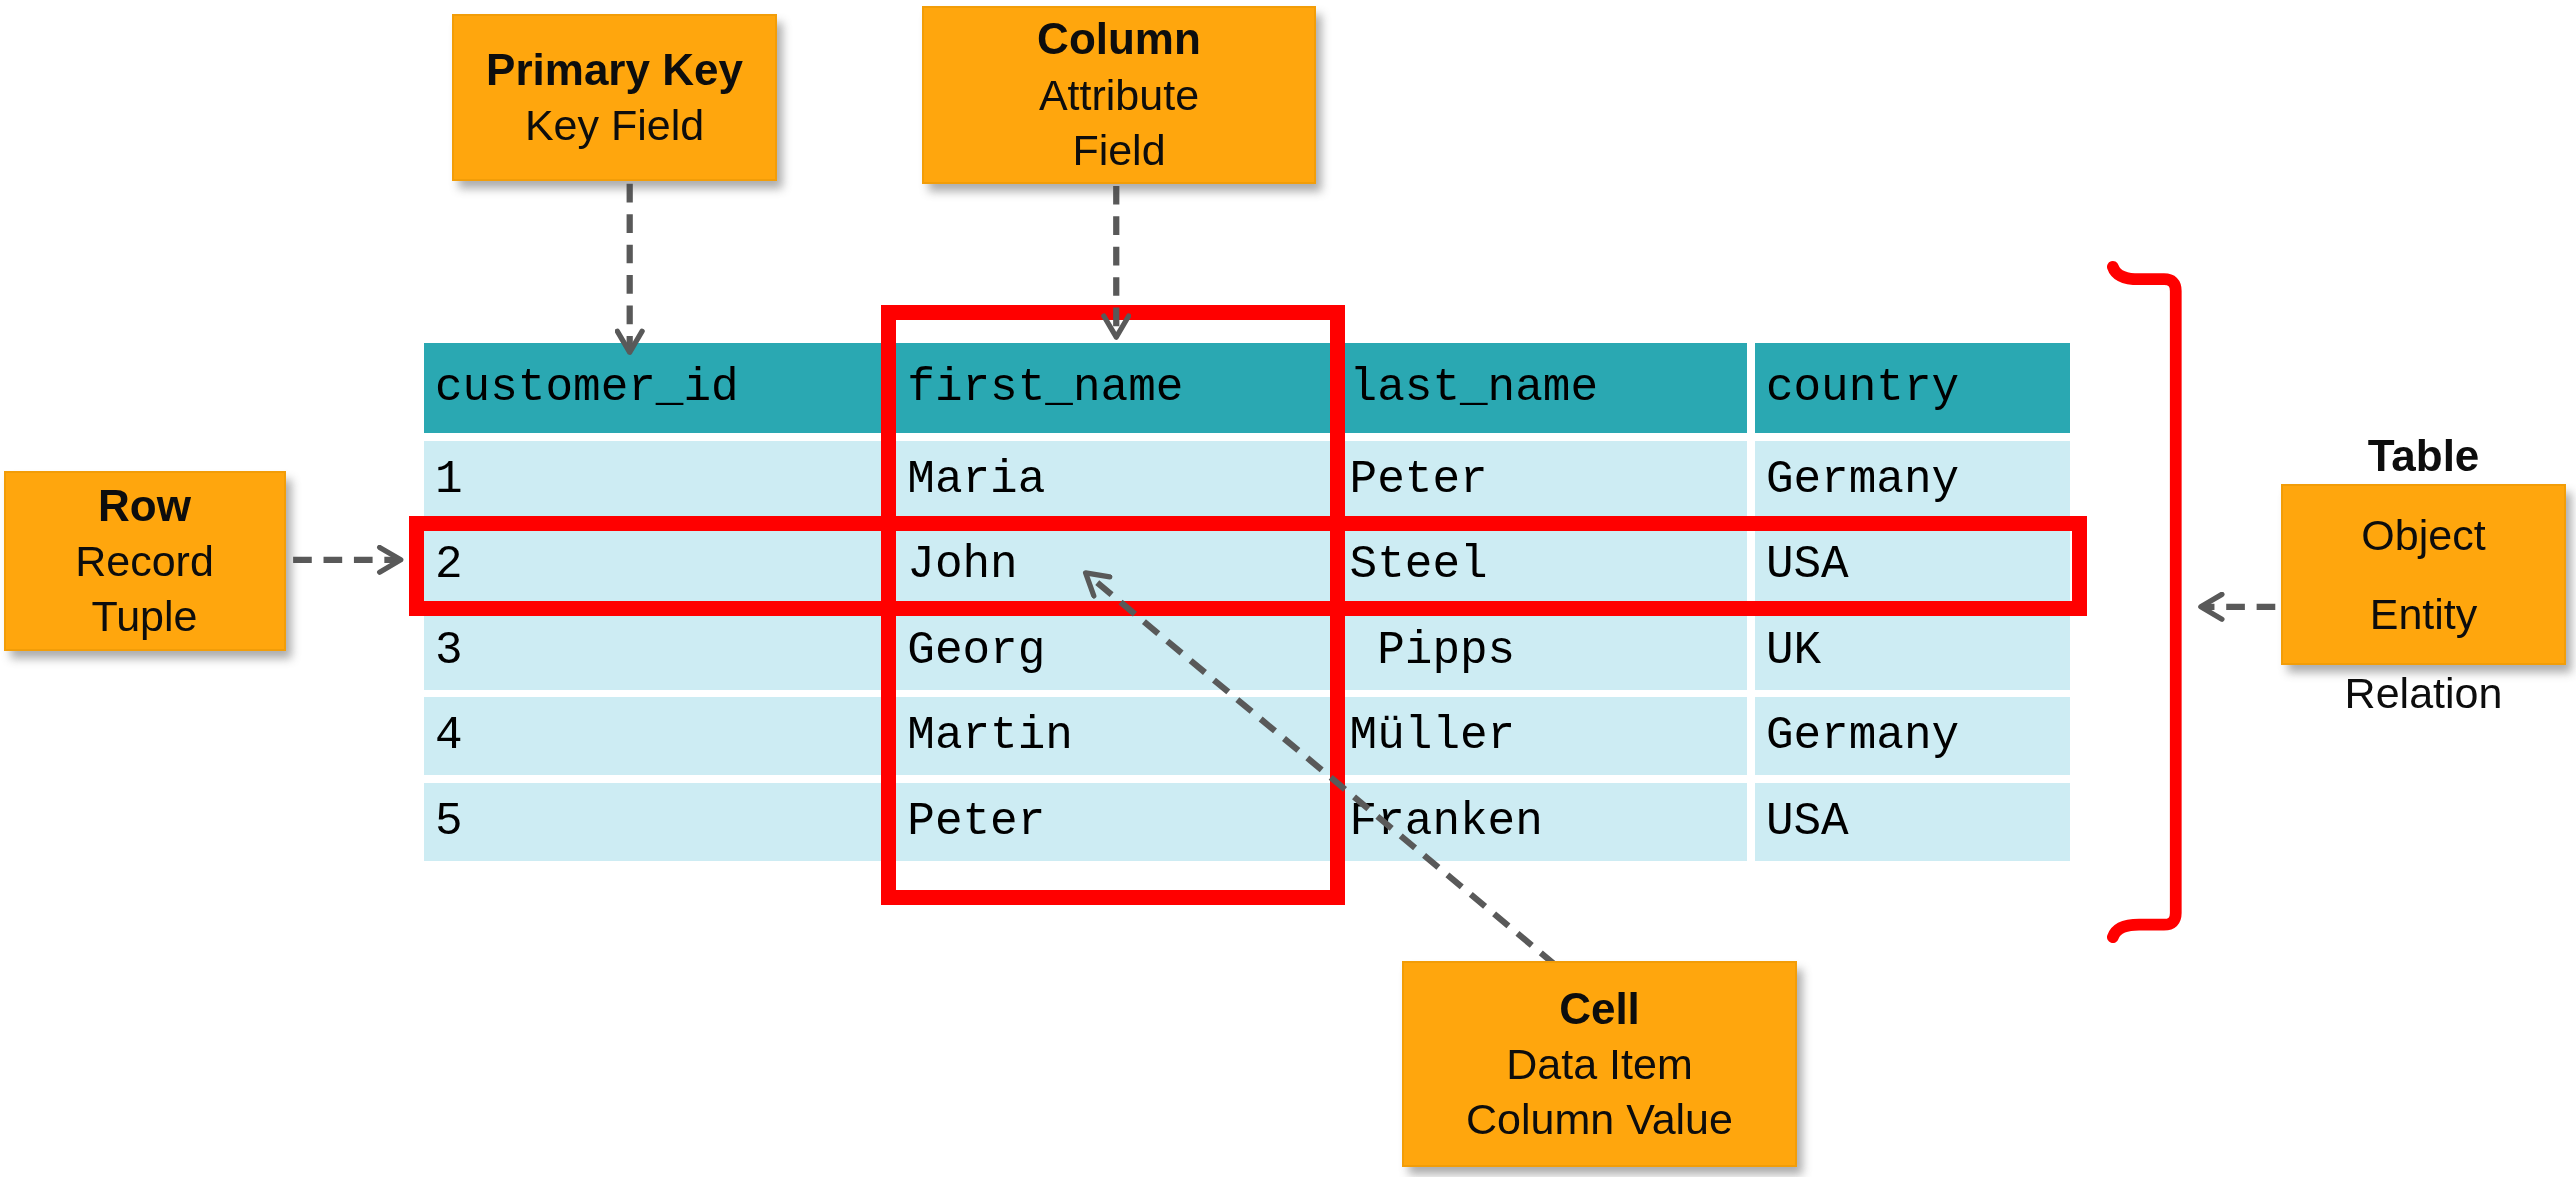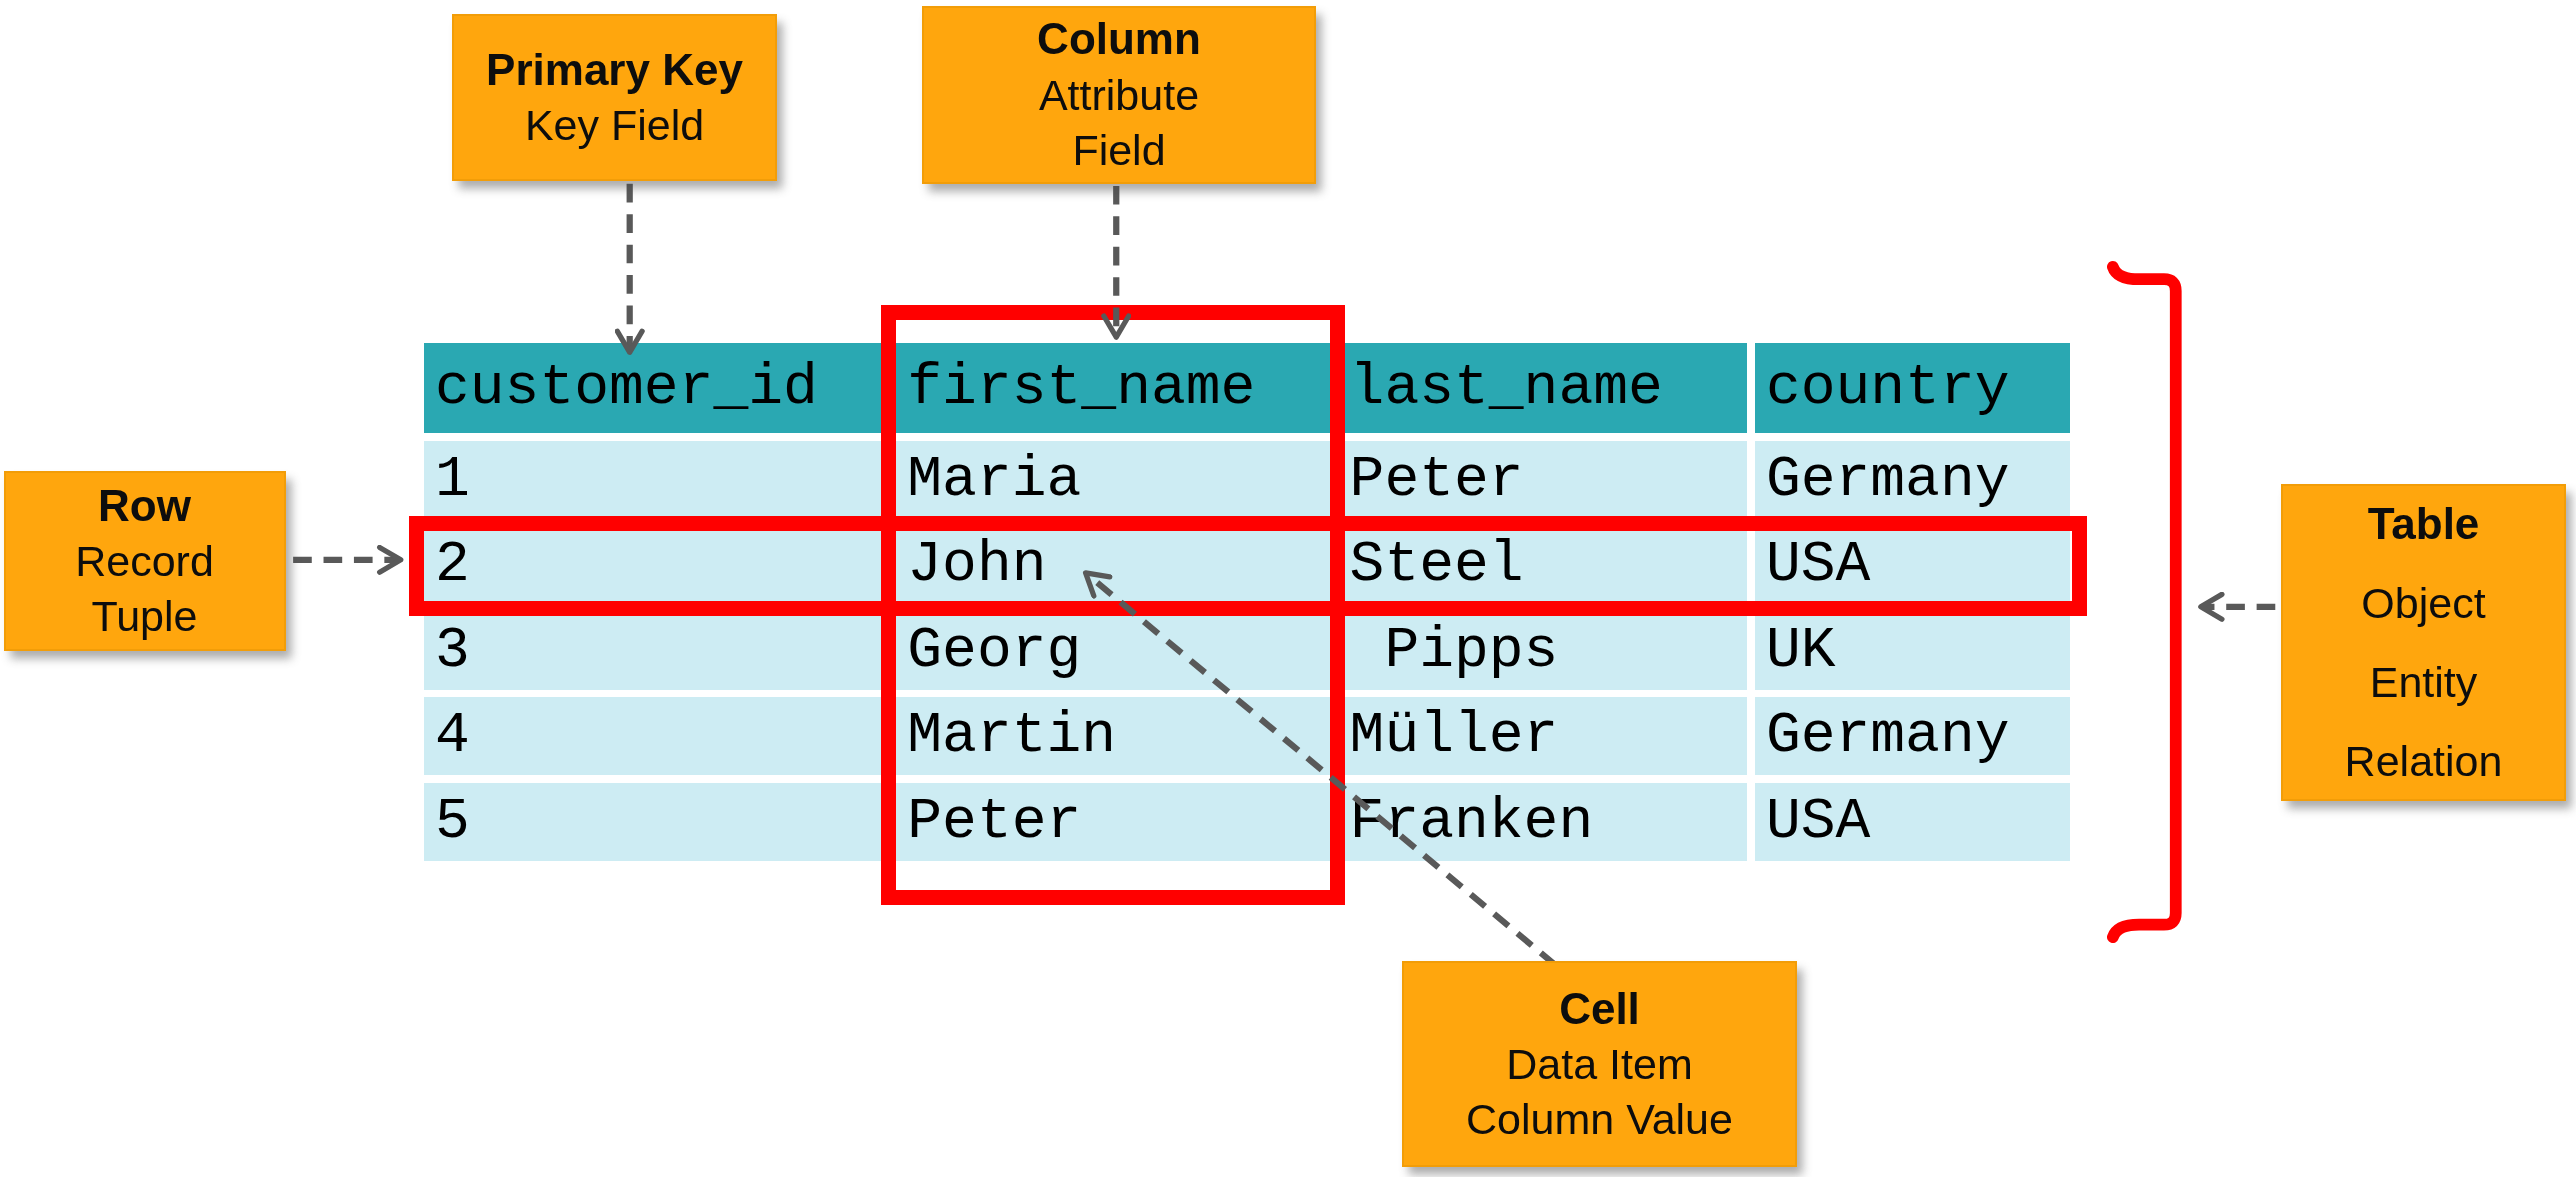--- a/index.html
+++ b/index.html
@@ -15,21 +15,21 @@
     display:grid;
     grid-template-columns:464px 434px 408px 315px;
     grid-template-rows:90px repeat(5, 78px);
     column-gap:8.3px; row-gap:7.6px;
     z-index:1;
   }
   .cell {
     display:flex; align-items:center;
     padding-left:11px; box-sizing:border-box;
     font-family:"Liberation Mono", monospace;
-    font-size:58px; line-height:1; color:#000000;
+    font-size:46px; line-height:1; color:#000000;
     white-space:pre;
   }
   .cell.head { background:#2AA8B2; }
   .cell.data { background:#CDECF3; }
 
   
   .hl { position:absolute; border:15px solid #FF0000; box-sizing:border-box; z-index:2; background:transparent; }
   .hl-col { left:881px; top:305px;  width:464px;  height:600px; }
   .hl-row { left:409px;  top:516px;  width:1678px; height:100px; }
 
@@ -42,21 +42,21 @@
     background:#FFA60D; border:2.8px solid #F29D08;
     box-shadow:6.2px 7.6px 9px rgba(70,70,70,0.45);
     display:flex; flex-direction:column; justify-content:center;
     text-align:center; color:#0d0d0d;
     font-size:43px; line-height:1.28;
   }
   .label .t { font-weight:bold; font-size:44px; }
   .lbl-pk     { left:452px;  top:14px;   width:325px; height:167px; }
   .lbl-column { left:922px; top:5.5px;    width:394px; height:178px; }
   .lbl-row    { left:3.5px;    top:471px;  width:282px; height:180px; }
-  .lbl-table  { left:2281px; top:484px;  width:285px; height:317px;gap:24px; }
+  .lbl-table  { left:2281px; top:484px;  width:285px; height:181px;gap:24px; }
   .lbl-cell   { left:1402px; top:961px; width:395px; height:206px; }
 </style>
 </head>
 <body>
 
 <div class="canvas">
 
   <div class="data-table">
     <div class="cell head">customer_id</div>
     <div class="cell head">first_name</div>

